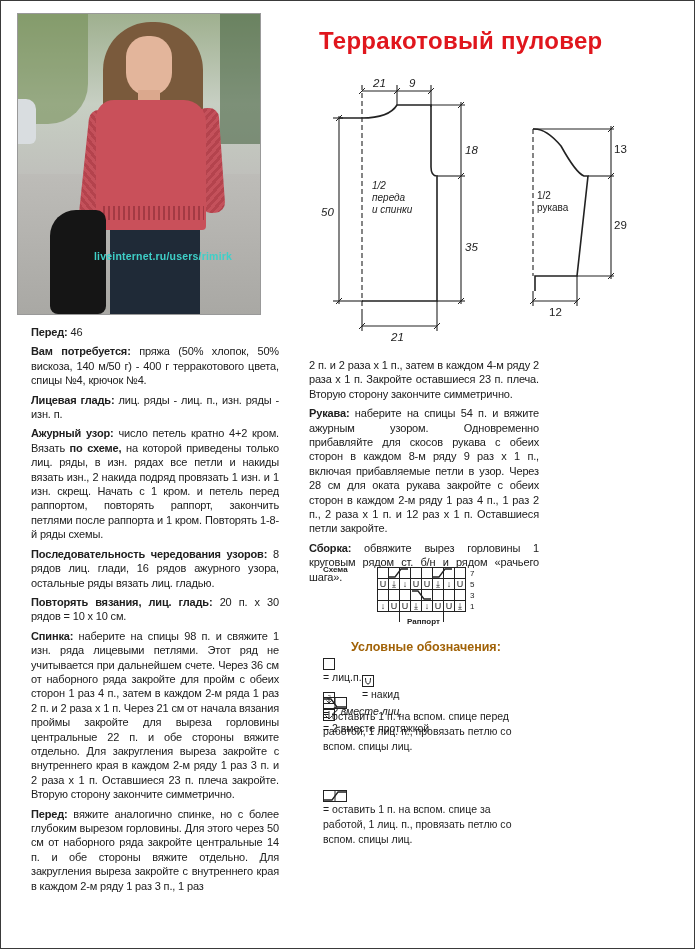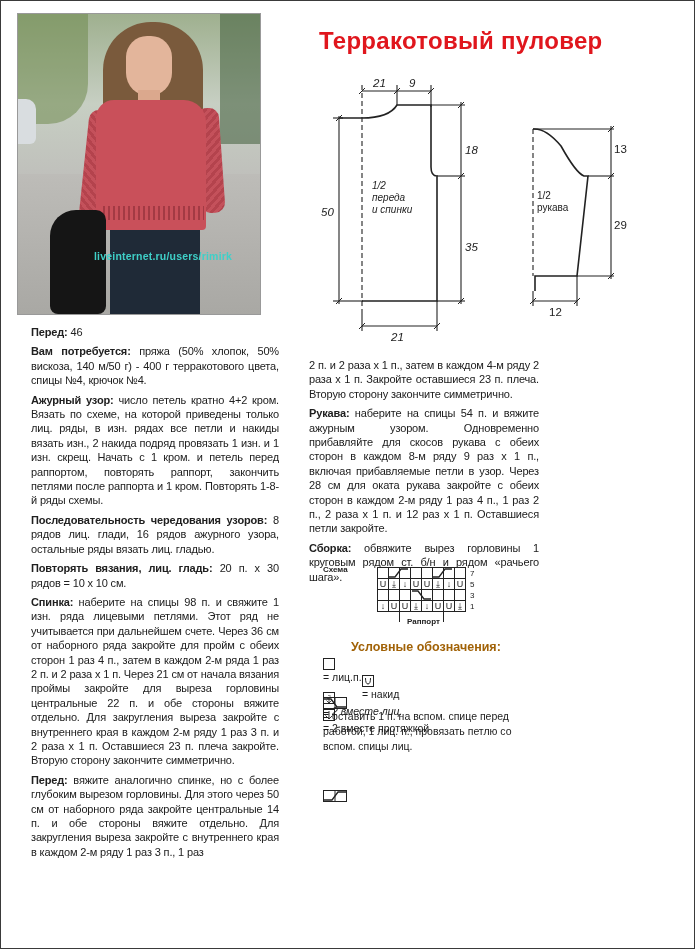--- a/index.html
+++ b/index.html
@@ -27,21 +27,21 @@
   .photo .watermark { position:absolute; left:40px; top:236px; font-size:10.5px; font-weight:bold; color:#3fd0c8; letter-spacing:0.2px; white-space:nowrap;padding-left:36px; }
 
   
   .title { position:absolute; left:318px; top:26px; font-size:24px; font-weight:bold; color:#e0161d; letter-spacing:0.3px; white-space:nowrap; }
 
   
   .col { position:absolute; font-family:"Liberation Sans Narrow","Liberation Sans", sans-serif; font-size:11px; line-height:14.4px; color:#202020; }
   .col-left { left:30px; top:324px; width:248px; }
   .col-right { left:308px; top:357px; width:230px; }
   .para { margin:0 0 5px 0; text-align:justify; letter-spacing:-0.15px; }
-  .para b { font-weight:normal; }
+  .para b { font-weight:bold; }
   .para .lab { font-weight:bold; }
 
   
   .diagram { position:absolute; }
   .diagram svg text { font-family:"Liberation Sans", sans-serif; }
 
   
   .schema-label { position:absolute; left:322px; top:564px; font-size:8px; font-weight:bold; color:#222; }
   .schema { position:absolute; left:376px; top:566px; }
   .legend-title { position:absolute; left:350px; top:639px; font-size:12.5px; font-weight:bold; color:#a16207; }
@@ -154,20 +154,21 @@
       <g fill="#222" font-size="10">
         <text x="11" y="83">1/2</text>
         <text x="11" y="95">рукава</text>
       </g>
     </svg>
   </div>
 
   <div class="col col-left">
     <p class="para"><span class="lab">Перед:</span><span> 46</span></p>
     <p class="para"><span class="lab">Вам потребуется:</span><span> пряжа (50% хлопок, 50% вискоза, 140 м/50 г) - 400 г терракотового цвета, спицы №4, крючок №4.</span></p>
+    <p class="para"><span class="lab">Лицевая гладь:</span><span> лиц. ряды - лиц. п., изн. ряды - изн. п.</span></p>
     <p class="para"><span class="lab">Ажурный узор:</span><span> число петель кратно 4+2 кром. Вязать </span><b>по схеме,</b><span> на которой приведены только лиц. ряды, в изн. рядах все петли и накиды вязать изн., 2 накида подряд провязать 1 изн. и 1 изн. скрещ. Начать с 1 кром. и петель перед раппортом, повторять раппорт, закончить петлями после раппорта и 1 кром. Повторять 1-8-й ряды схемы.</span></p>
     <p class="para"><span class="lab">Последовательность чередования узоров:</span><span> 8 рядов лиц. глади, 16 рядов ажурного узора, остальные ряды вязать лиц. гладью.</span></p>
     <p class="para"><span class="lab">Повторять вязания, лиц. гладь:</span><span> 20 п. х 30 рядов = 10 х 10 см.</span></p>
     <p class="para"><span class="lab">Спинка:</span><span> наберите на спицы 98 п. и свяжите 1 изн. ряда лицевыми петлями. Этот ряд не учитывается при дальнейшем счете. Через 36 см от наборного ряда закройте для пройм с обеих сторон 1 раз 4 п., затем в каждом 2-м ряда 1 раз 2 п. и 2 раза х 1 п. Через 21 см от начала вязания проймы закройте для выреза горловины центральные 22 п. и обе стороны вяжите отдельно. Для закругления выреза закройте с внутреннего края в каждом 2-м ряду 1 раз 3 п. и 2 раза х 1 п. Оставшиеся 23 п. плеча закройте. Вторую сторону закончите симметрично.</span></p>
     <p class="para"><span class="lab">Перед:</span><span> вяжите аналогично спинке, но с более глубоким вырезом горловины. Для этого через 50 см от наборного ряда закройте центральные 14 п. и обе стороны вяжите отдельно. Для закругления выреза закройте с внутреннего края в каждом 2-м ряду 1 раз 3 п., 1 раз</span></p>
   </div>
 
   <div class="col col-right">
     <p class="para"><span>2 п. и 2 раза х 1 п., затем в каждом 4-м ряду 2 раза х 1 п. Закройте  оставшиеся 23 п. плеча. Вторую сторону закончите симметрично.</span></p>
     <p class="para"><span class="lab">Рукава:</span><span> наберите на спицы 54 п. и вяжите ажурным узором. Одновременно прибавляйте для скосов рукава с обеих сторон в каждом 8-м ряду 9 раз х 1 п., включая прибавляемые петли в узор. Через 28 см для оката рукава закройте с обеих сторон в каждом 2-м ряду 1 раз 4 п., 1 раз 2 п., 2 раза х 1 п. и 12 раз х 1 п. Оставшиеся петли закройте.</span></p>
@@ -265,15 +266,16 @@
         <path d="M1 2 L8 2 L14 10 L23 10" fill="none" stroke="#222" stroke-width="1.3"></path>
       </svg>
     <span class="txt">= оставить 1 п. на вспом. спице перед работой, 1 лиц. п., провязать петлю со вспом. спицы лиц.</span>
   </div>
   <div class="legend-row" style="top:788px; width:200px;">
     <svg class="sym" width="24" height="12">
         <rect x="0.5" y="0.5" width="23" height="11" fill="none" stroke="#222"></rect>
         <line x1="12" y1="0" x2="12" y2="12" stroke="#222"></line>
         <path d="M1 10 L9 10 L15 2 L23 2" fill="none" stroke="#222" stroke-width="1.3"></path>
       </svg>
+    <span class="txt">= оставить 1 п. на вспом. спице за работой, 1 лиц. п., провязать петлю со вспом. спицы лиц.</span>
   </div>
 
 </div>
 
 </body></html>

